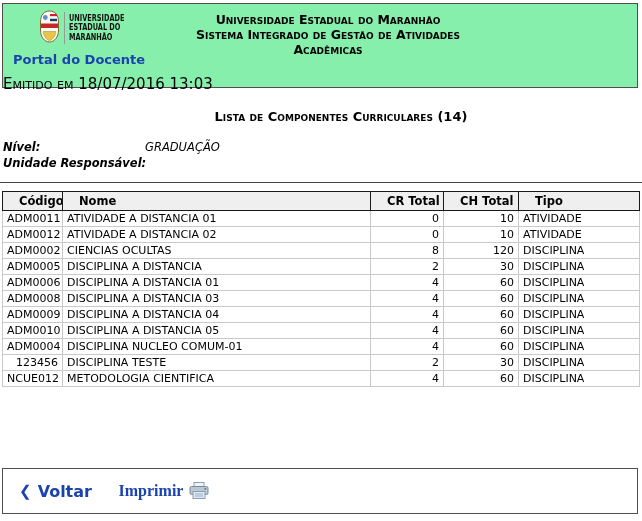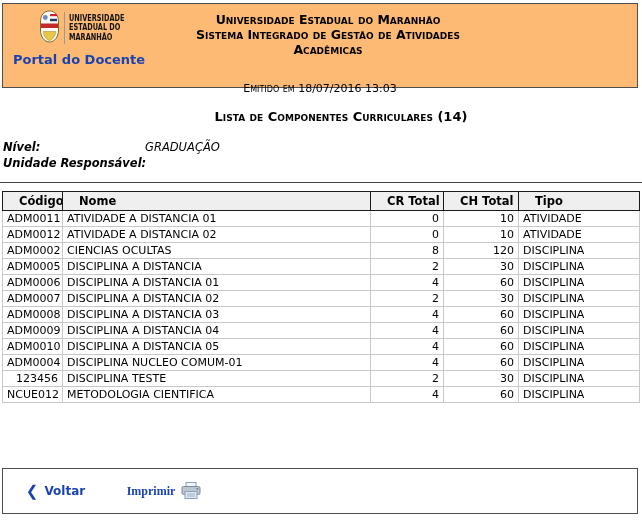--- a/index.html
+++ b/index.html
@@ -7,39 +7,39 @@
   body {
     width:642px; height:521px;
     font-family:"DejaVu Sans","Liberation Sans",sans-serif;
     color:#000; font-size:11px;
   }
   .page { position:relative; width:642px; height:521px; background:#fff; overflow:hidden; }
 
   
   .header-box {
     position:absolute; left:2px; top:3px; width:636px; height:85px;
-    border:1px solid #4f4f4f; background:#fdba74;
+    border:1px solid #4f4f4f; background:#86efac;
   }
   .logo-wrap { position:absolute; left:36px; top:6px; display:flex; align-items:center; }
   .logo-divider { width:1px; height:32px; background:#999; margin:0 4px 0 4px; }
   .logo-text {
     font-size:8px; font-weight:bold; line-height:9.5px; letter-spacing:0;
     transform:scaleX(0.82); transform-origin:0 50%; white-space:nowrap; color:#111;
   }
   .portal-link {
     position:absolute; left:10px; top:48px;
     font-size:13px; font-weight:bold; color:var(--link); cursor:pointer; white-space:nowrap;
   }
   .org-block {
     position:absolute; left:16px; right:0; top:8px; text-align:center;
     font-variant:small-caps; font-weight:bold; font-size:12.5px; line-height:15px;
   }
   .emitted {
-    position:absolute; left:0; right:0; top:78px; text-align:center;
-    font-variant:small-caps; font-size:11px;
+    position:absolute; left:0; right:0; top:71px; 
+    font-variant:small-caps; font-size:15px;
   }
 
   
   .report-title {
     position:absolute; left:0; right:0; top:109px; text-align:center;
     font-variant:small-caps; font-weight:bold; font-size:13px;margin-left:40px;
   }
   .filters { position:absolute; left:0; top:140px; width:642px; font-size:11.5px; }
   .filter-row { position:relative; height:16px;font-style:italic; }
   .filter-label { position:absolute; left:3px; font-weight:bold; }
@@ -63,21 +63,21 @@
   table.components td.num, table.components td.code { text-align:right; }
 
   
   .footer-box {
     position:absolute; left:2px; top:468px; width:636px; height:46px;
     border:1px solid #4f4f4f; background:#fff;
     display:flex; align-items:center;
   }
   .footer-left { width:105px; display:flex; align-items:center; justify-content:center; gap:6px; cursor:pointer; }
   .footer-right { width:112px; display:flex; align-items:center; justify-content:center; gap:6px; cursor:pointer;font-family:Liberation Serif, serif; }
-  .footer-link { font-size:12px; font-weight:bold; color:var(--link); white-space:nowrap; }
+  .footer-link { font-size:16px; font-weight:bold; color:var(--link); white-space:nowrap; }
   .chevron { color:var(--link); font-size:15px; font-weight:bold; line-height:1; }
   .footer-center {
     flex:1; text-align:center; font-size:11px; line-height:14px; color:#111;
     max-width:462px; margin:0 auto;
   }
   .printer-icon svg { display:block; }
 </style>
 </head>
 <body>
 
@@ -177,27 +177,20 @@
           <td>DISCIPLINA</td>
         </tr>
         <tr>
           <td class="code">ADM0006</td>
           <td>DISCIPLINA A DISTANCIA 01</td>
           <td class="num">4</td>
           <td class="num">60</td>
           <td>DISCIPLINA</td>
         </tr>
         <tr>
-          <td class="code">ADM0007</td>
-          <td>DISCIPLINA A DISTANCIA 02</td>
-          <td class="num">2</td>
-          <td class="num">30</td>
-          <td>DISCIPLINA</td>
-        </tr>
-        <tr>
           <td class="code">ADM0008</td>
           <td>DISCIPLINA A DISTANCIA 03</td>
           <td class="num">4</td>
           <td class="num">60</td>
           <td>DISCIPLINA</td>
         </tr>
         <tr>
           <td class="code">ADM0009</td>
           <td>DISCIPLINA A DISTANCIA 04</td>
           <td class="num">4</td>

